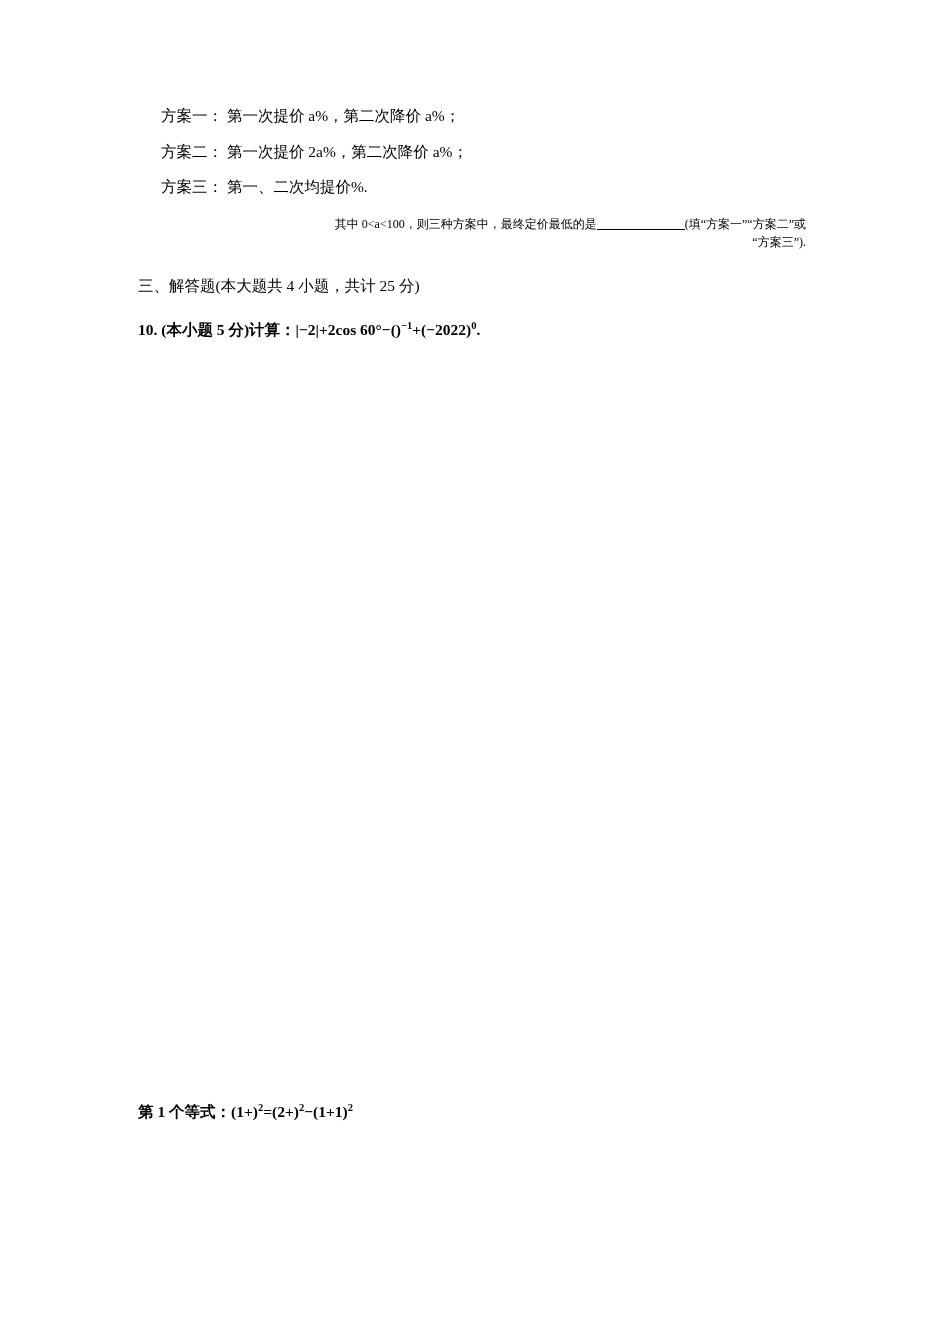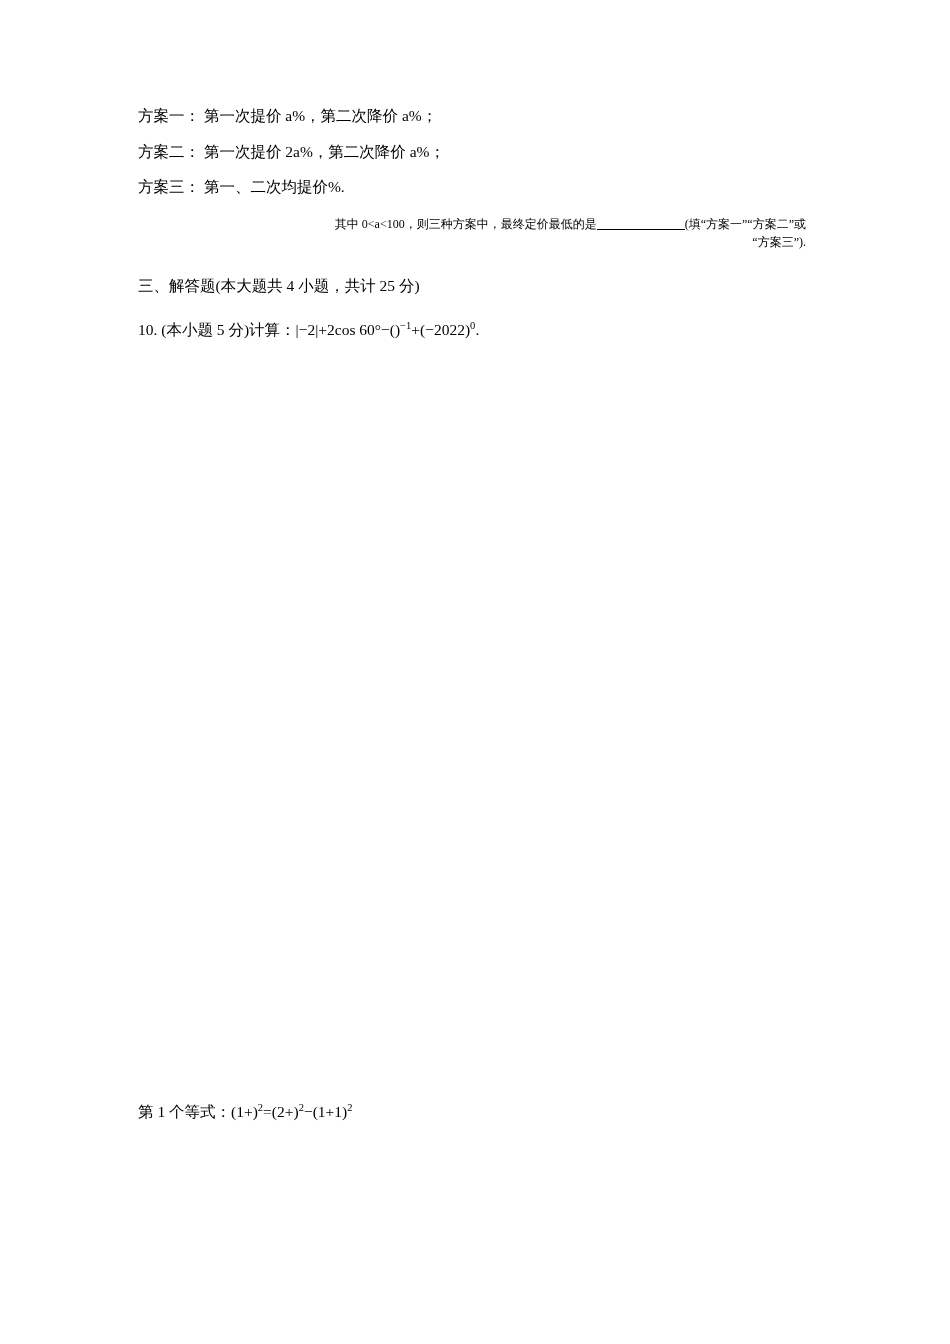--- a/index.html
+++ b/index.html
@@ -27,37 +27,37 @@
     line-height: 1.0;
     margin: 0;
     white-space: nowrap;
   }
   .para {
     font-size: 12px;
     line-height: 1.55;
     margin: 8px;
     text-align: right;
   }
-  .sp-a { margin-bottom: 20px; }
+  .sp-a { margin-bottom: 20px; margin-left: 23px; }
   .sp-head { margin-top: 26px; margin-bottom: 29px; }
   .fill {
     display: inline-block;
     border-bottom: 1px solid #000;
     width: 88px;
     vertical-align: -2px;
   }
   sup {
     font-size: 0.68em;
     vertical-align: super;
     line-height: 0;
   }
   .gap-10 { height: 196px; }
   .gap-11 { height: 185px; }
   .gap-12 { height: 350px; }
-  .q-line { font-size: 15.5px; line-height: 1.0; white-space: nowrap; }
+  .q-line { font-size: 15.5px; line-height: 1.0; white-space: nowrap; font-weight: bold; }
 </style>
 </head>
 <body>
 
 <div class="page">
   <div class="content">
 
     <p class="line sp-a">
       <span>方案一： 第一次提价 a%，第二次降价 a%；</span>
     </p>

